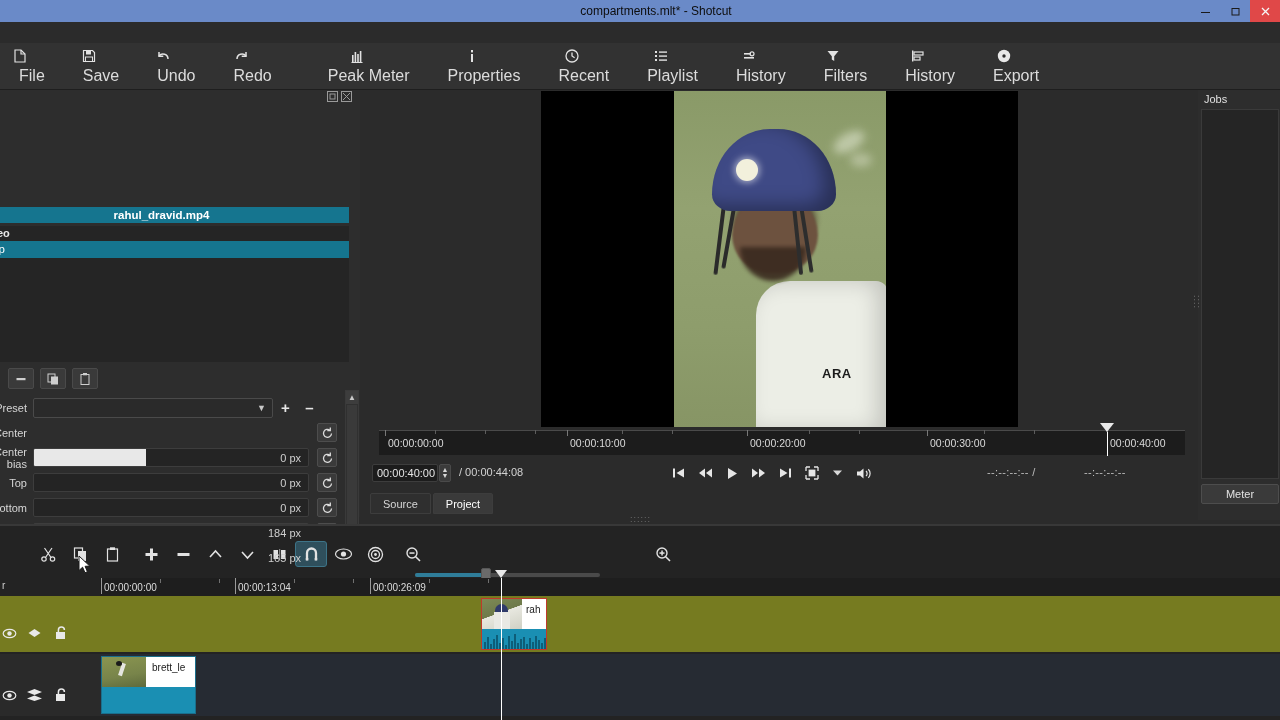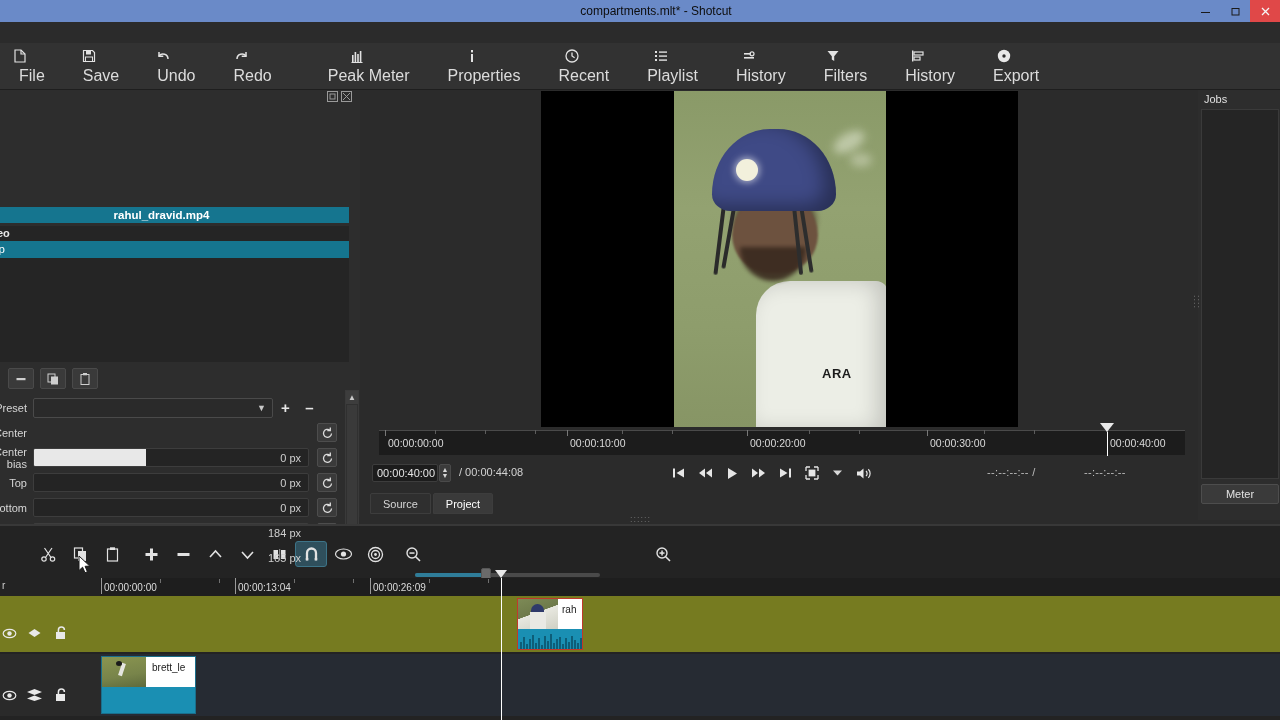--- a/index.html
+++ b/index.html
@@ -806,21 +806,21 @@
           <path d="M7.5 1 L13.5 5 L7.5 9 L1.5 5 Z" fill="#e9e9e9"></path>
         </svg>
     </div>
     <div class="th-ico" style="left:52px; top:28px; width:18px; height:18px;">
       <svg width="16" height="16" viewBox="0 0 16 16">
           <rect x="3" y="7" width="9" height="7" fill="#e9e9e9"></rect>
           <path d="M5.4 7V5a3 3 0 0 1 6 0" fill="none" stroke="#e9e9e9" stroke-width="1.5"></path>
         </svg>
     </div>
 
-    <div class="clip clip-sel" style="left:481px; top:2px; width:66px; height:52px;margin-left:36px;">
+    <div class="clip clip-sel" style="left:481px; top:2px; width:66px; height:52px;">
       <div class="clip-vid" style="height:30px; background:#ffffff;">
         <div class="clip-thumb" style="width:40px; height:30px; background:linear-gradient(160deg,#7d8a56 0%,#6e7a4a 45%,#e8e8e0 46%,#cfd0c4 100%);">
           <div style="position:absolute; left:13px; top:5px; width:13px; height:9px; background:#2f3a6a; border-radius:7px 7px 2px 2px;"></div>
           <div style="position:absolute; left:12px; top:13px; width:16px; height:17px; background:#e9e9e4;"></div>
         </div>
         <div class="clip-lbl" style="left:44px; top:5px;">rah</div>
       </div>
       <div class="clip-aud" style="top:30px; height:22px;">
         <div class="wave" style="left:2px; height:9px;"></div>
           <div class="wave" style="left:5px; height:14px;"></div>

